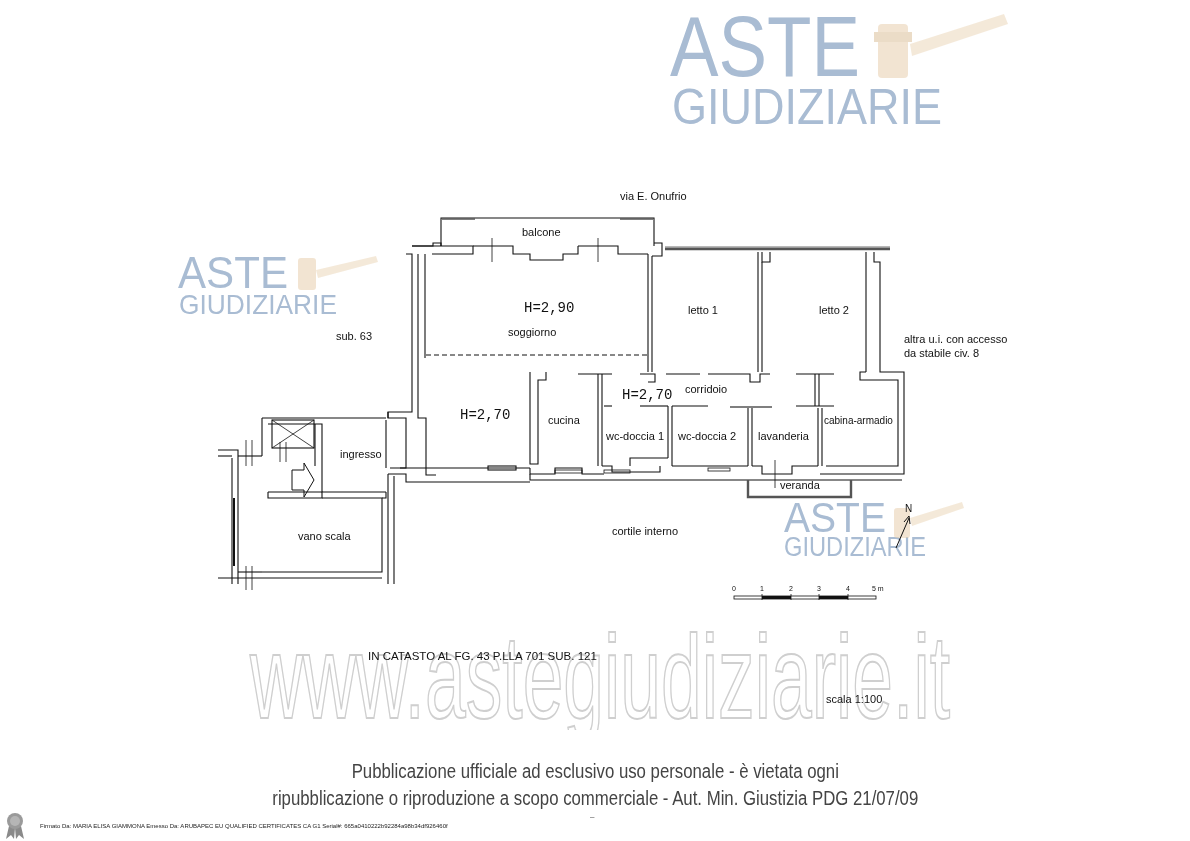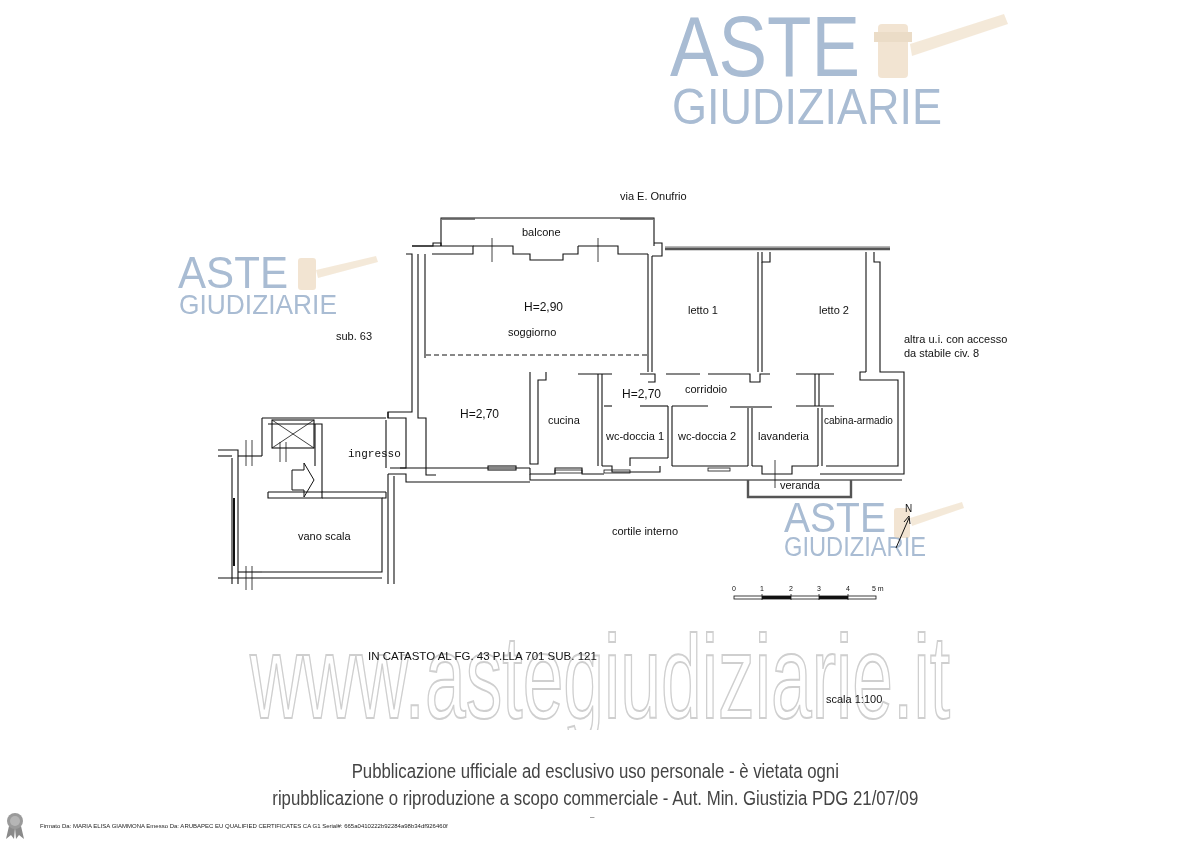--- a/index.html
+++ b/index.html
@@ -1,21 +1,21 @@
 <!DOCTYPE html>
 <html><head>
 <meta charset="utf-8">
 <style>
   html, body { margin:0; padding:0; background:#ffffff; }
   body { width:1190px; height:841px; position:relative; overflow:hidden; font-family:"Liberation Sans", sans-serif; color:#111; }
   .abs { position:absolute; }
   .wm-big { position:absolute; left:240px; top:610px; width:720px; height:120px; }
   .wm-logo-text { fill:#a9bcd3; font-family:"Liberation Sans", sans-serif; }
   .label { position:absolute; font-size:11px; color:#111; white-space:nowrap; }
-  .label.small { font-size:12px; }
+  .label.small { font-size:14px;font-family:Liberation Mono, monospace; }
   .caption { position:absolute; left:368px; top:648px; font-size:11.5px; line-height:16.5px; color:#111; }
   .caption div { white-space:nowrap; }
   .scale-text { position:absolute; left:826px; top:693px; font-size:11px; }
   .footer { position:absolute; left:0; width:1190px; text-align:center; font-size:19.5px; color:#444; font-family:"Liberation Sans", sans-serif; transform:scaleX(0.86); transform-origin:597px 0; }
   .sign { position:absolute; left:40px; top:823px; font-size:6px; color:#222; white-space:nowrap; }
   .ribbon { position:absolute; left:4px; top:812px; }
   svg .w { fill:none; stroke:#111; stroke-width:1.1; }
   svg .g { fill:none; stroke:#555; stroke-width:2.4; }
   svg .t { fill:none; stroke:#111; stroke-width:0.8; }
 </style>
@@ -189,21 +189,21 @@
   <div>da stabile civ. 8</div>
 </div>
 <div class="label small" style="left:622px;top:387px;">H=2,70</div>
 <div class="label" style="left:685px;top:383px;">corridoio</div>
 <div class="label small" style="left:460px;top:407px;">H=2,70</div>
 <div class="label" style="left:548px;top:414px;">cucina</div>
 <div class="label" style="left:606px;top:430px;">wc-doccia 1</div>
 <div class="label" style="left:678px;top:430px;">wc-doccia 2</div>
 <div class="label" style="left:758px;top:430px;">lavanderia</div>
 <div class="label" style="left:824px;top:415px;font-size:10px;">cabina-armadio</div>
-<div class="label" style="left:348px;top:448px;font-family:Liberation Mono, monospace;">ingresso</div>
+<div class="label" style="left:340px;top:448px;">ingresso</div>
 <div class="label" style="left:780px;top:479px;">veranda</div>
 <div class="label" style="left:612px;top:525px;">cortile interno</div>
 <div class="label" style="left:298px;top:530px;">vano scala</div>
 <div class="label" style="left:905px;top:503px;font-size:10px;">N</div>
 
 <div class="label" style="left:732px;top:585px;font-size:7px;">0</div>
 <div class="label" style="left:760px;top:585px;font-size:7px;">1</div>
 <div class="label" style="left:789px;top:585px;font-size:7px;">2</div>
 <div class="label" style="left:817px;top:585px;font-size:7px;">3</div>
 <div class="label" style="left:846px;top:585px;font-size:7px;">4</div>

